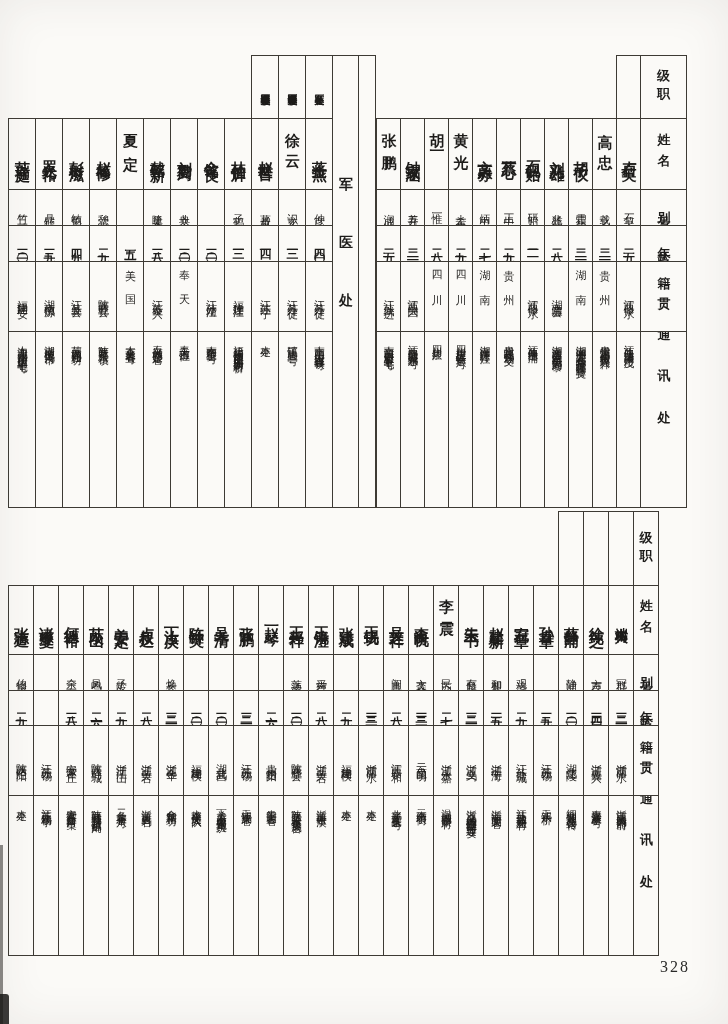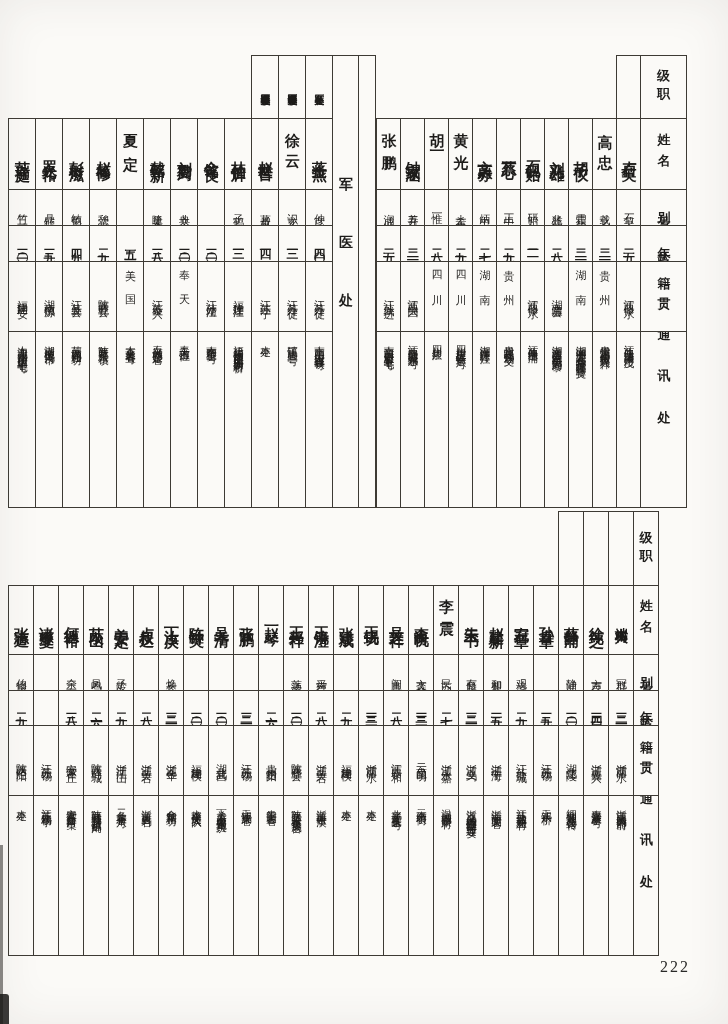--- a/index.html
+++ b/index.html
@@ -1103,17 +1103,17 @@
         </div>
       <div class="cell cell-native hc-native">
           <span class="t">籍贯</span>
         </div>
       <div class="cell cell-address hc-address">
           <span class="t">通讯处</span>
         </div>
     </div>
   </div>
 
-  <div class="page-number">222</div>
+  <div class="page-number">328</div>
 
   <div class="artifact-left-line"></div>
   <div class="artifact-corner"></div>
 </div>
 
 </body></html>

